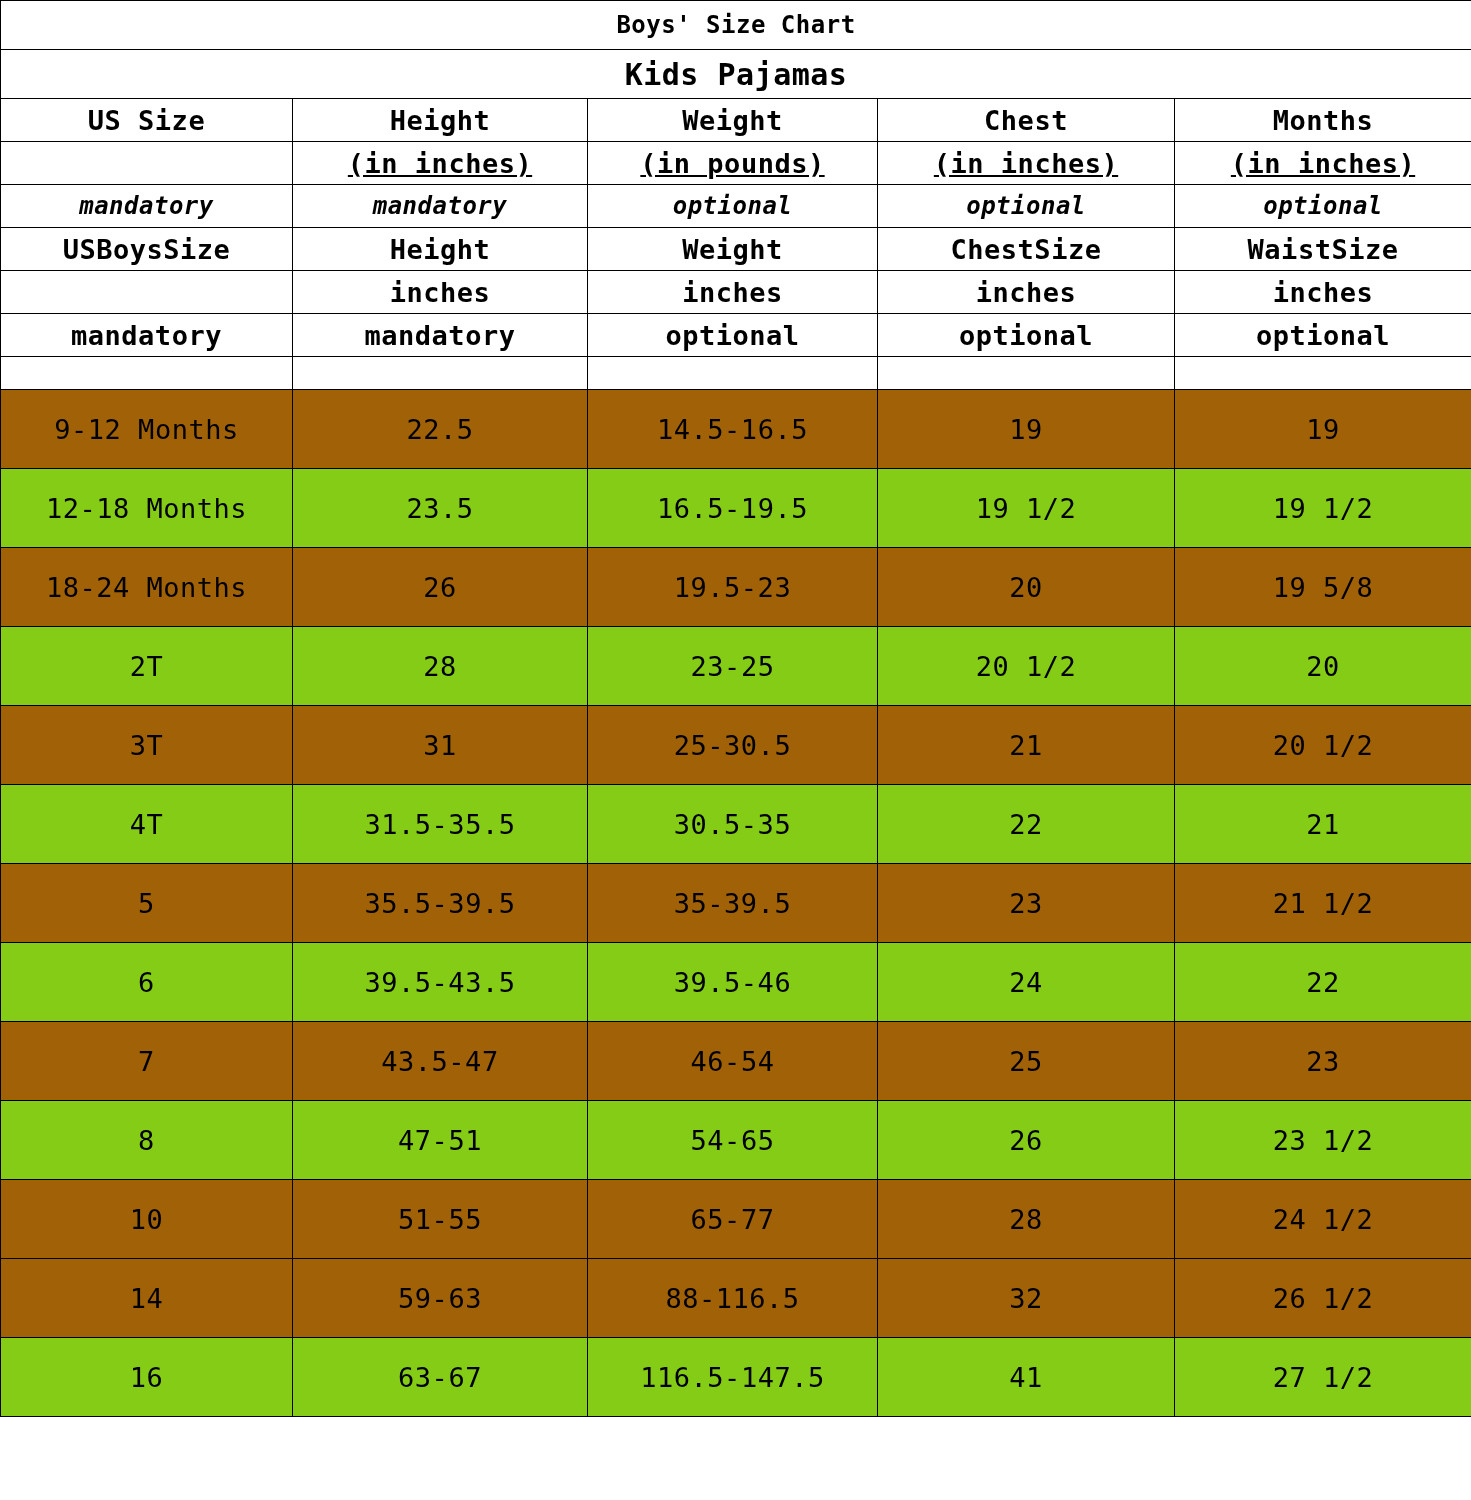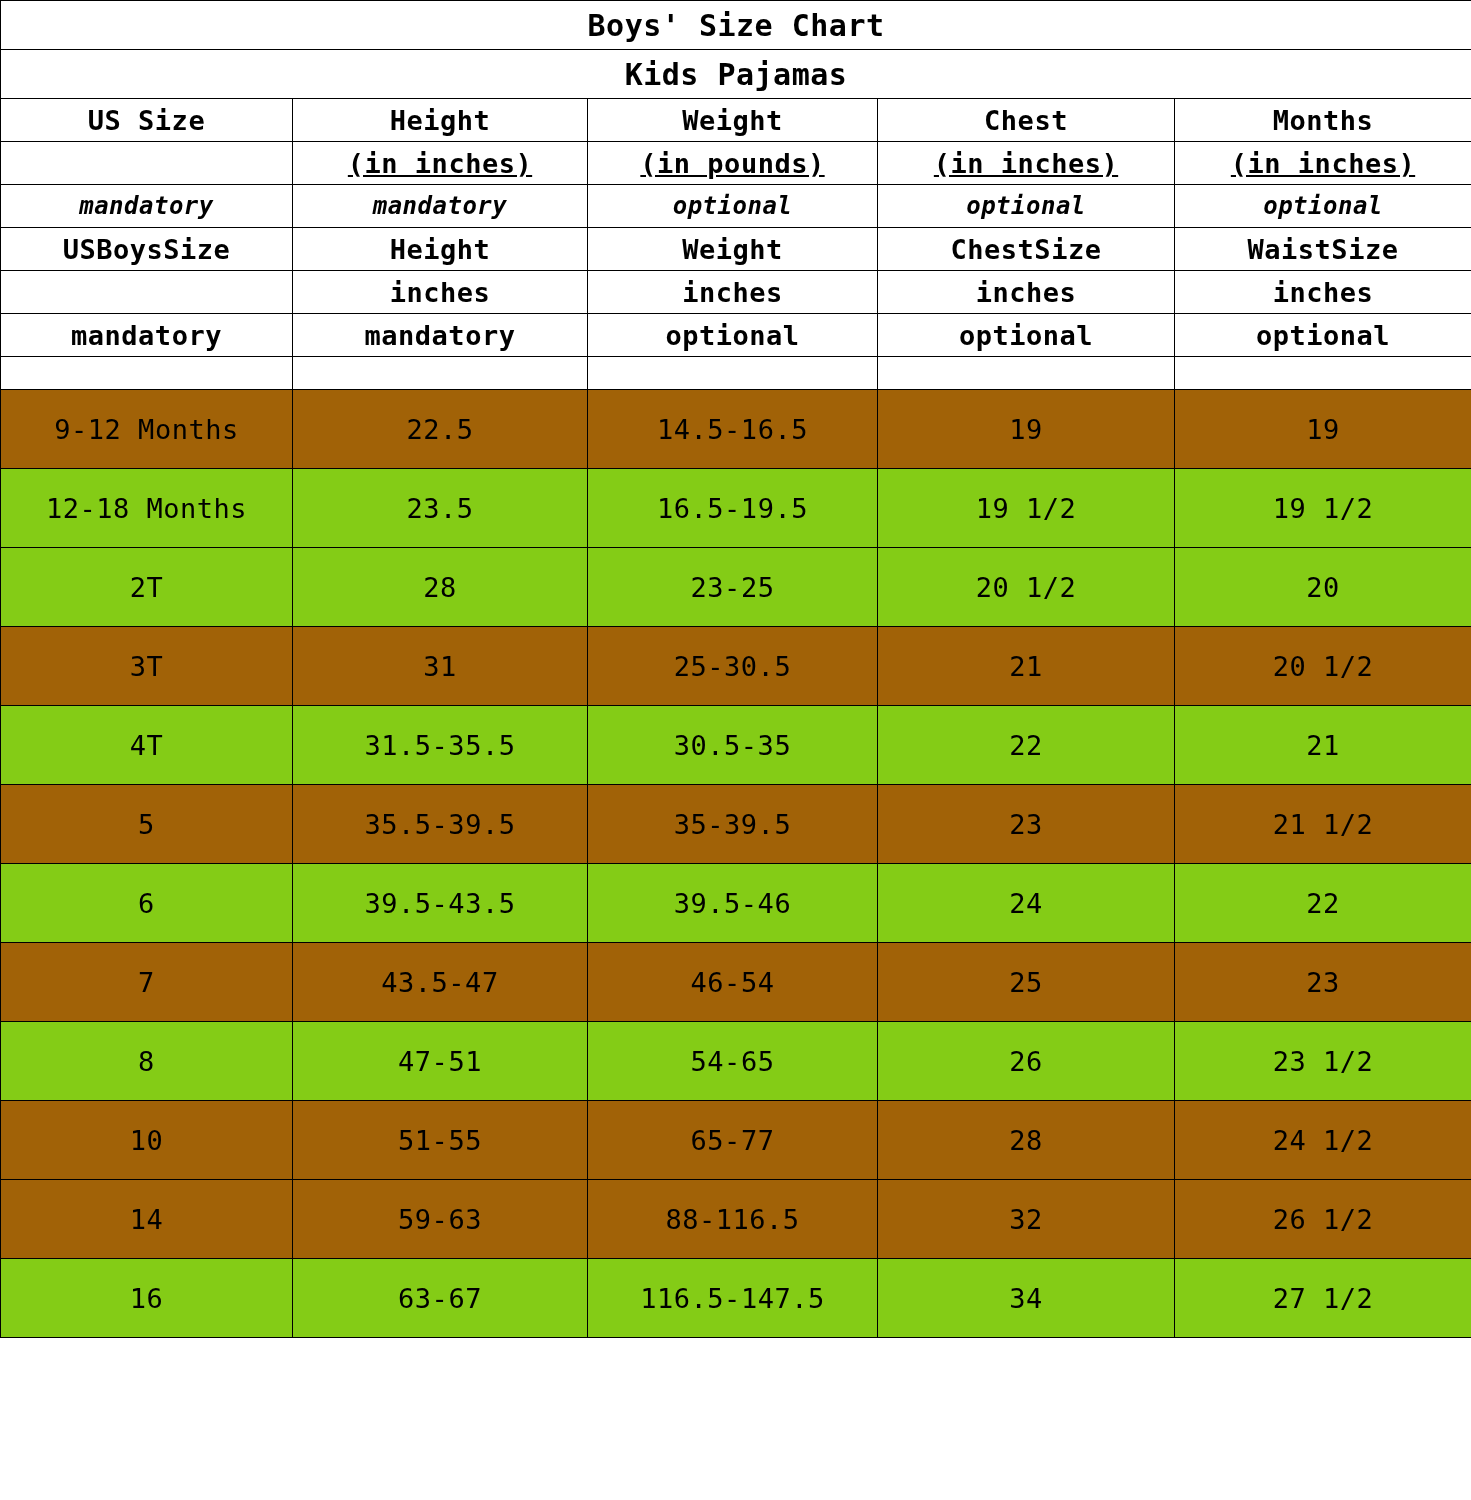--- a/index.html
+++ b/index.html
@@ -35,21 +35,21 @@
   }
   
   col.c0 { width: 292px; }
   col.c1 { width: 295px; }
   col.c2 { width: 290px; }
   col.c3 { width: 297px; }
   col.c4 { width: 297px; }
 
   .title-row td {
     height: 48px;
-    font-size: 30px;
+    font-size: 24px;
     font-weight: bold;
     border-left: none;
     border-right: none;
     border-top: none;
     margin-left: 8px;
   }
   .subtitle-row td {
     height: 48px;
     font-size: 30px;
     font-weight: bold;
@@ -185,20 +185,27 @@
           <td>19</td>
           <td>19</td>
         </tr>
         <tr class="data-row row-blue">
           <td>12-18 Months</td>
           <td>23.5</td>
           <td>16.5-19.5</td>
           <td>19 1/2</td>
           <td>19 1/2</td>
         </tr>
+        <tr class="data-row row-orange">
+          <td>18-24 Months</td>
+          <td>26</td>
+          <td>19.5-23</td>
+          <td>20</td>
+          <td>19 5/8</td>
+        </tr>
         <tr class="data-row row-blue">
           <td>2T</td>
           <td>28</td>
           <td>23-25</td>
           <td>20 1/2</td>
           <td>20</td>
         </tr>
         <tr class="data-row row-orange">
           <td>3T</td>
           <td>31</td>
@@ -252,18 +259,18 @@
           <td>14</td>
           <td>59-63</td>
           <td>88-116.5</td>
           <td>32</td>
           <td>26 1/2</td>
         </tr>
         <tr class="data-row row-blue">
           <td>16</td>
           <td>63-67</td>
           <td>116.5-147.5</td>
-          <td>34</td>
+          <td>41</td>
           <td>27 1/2</td>
         </tr>
       </tbody>
   </table>
 </div>
 
 </body></html>

